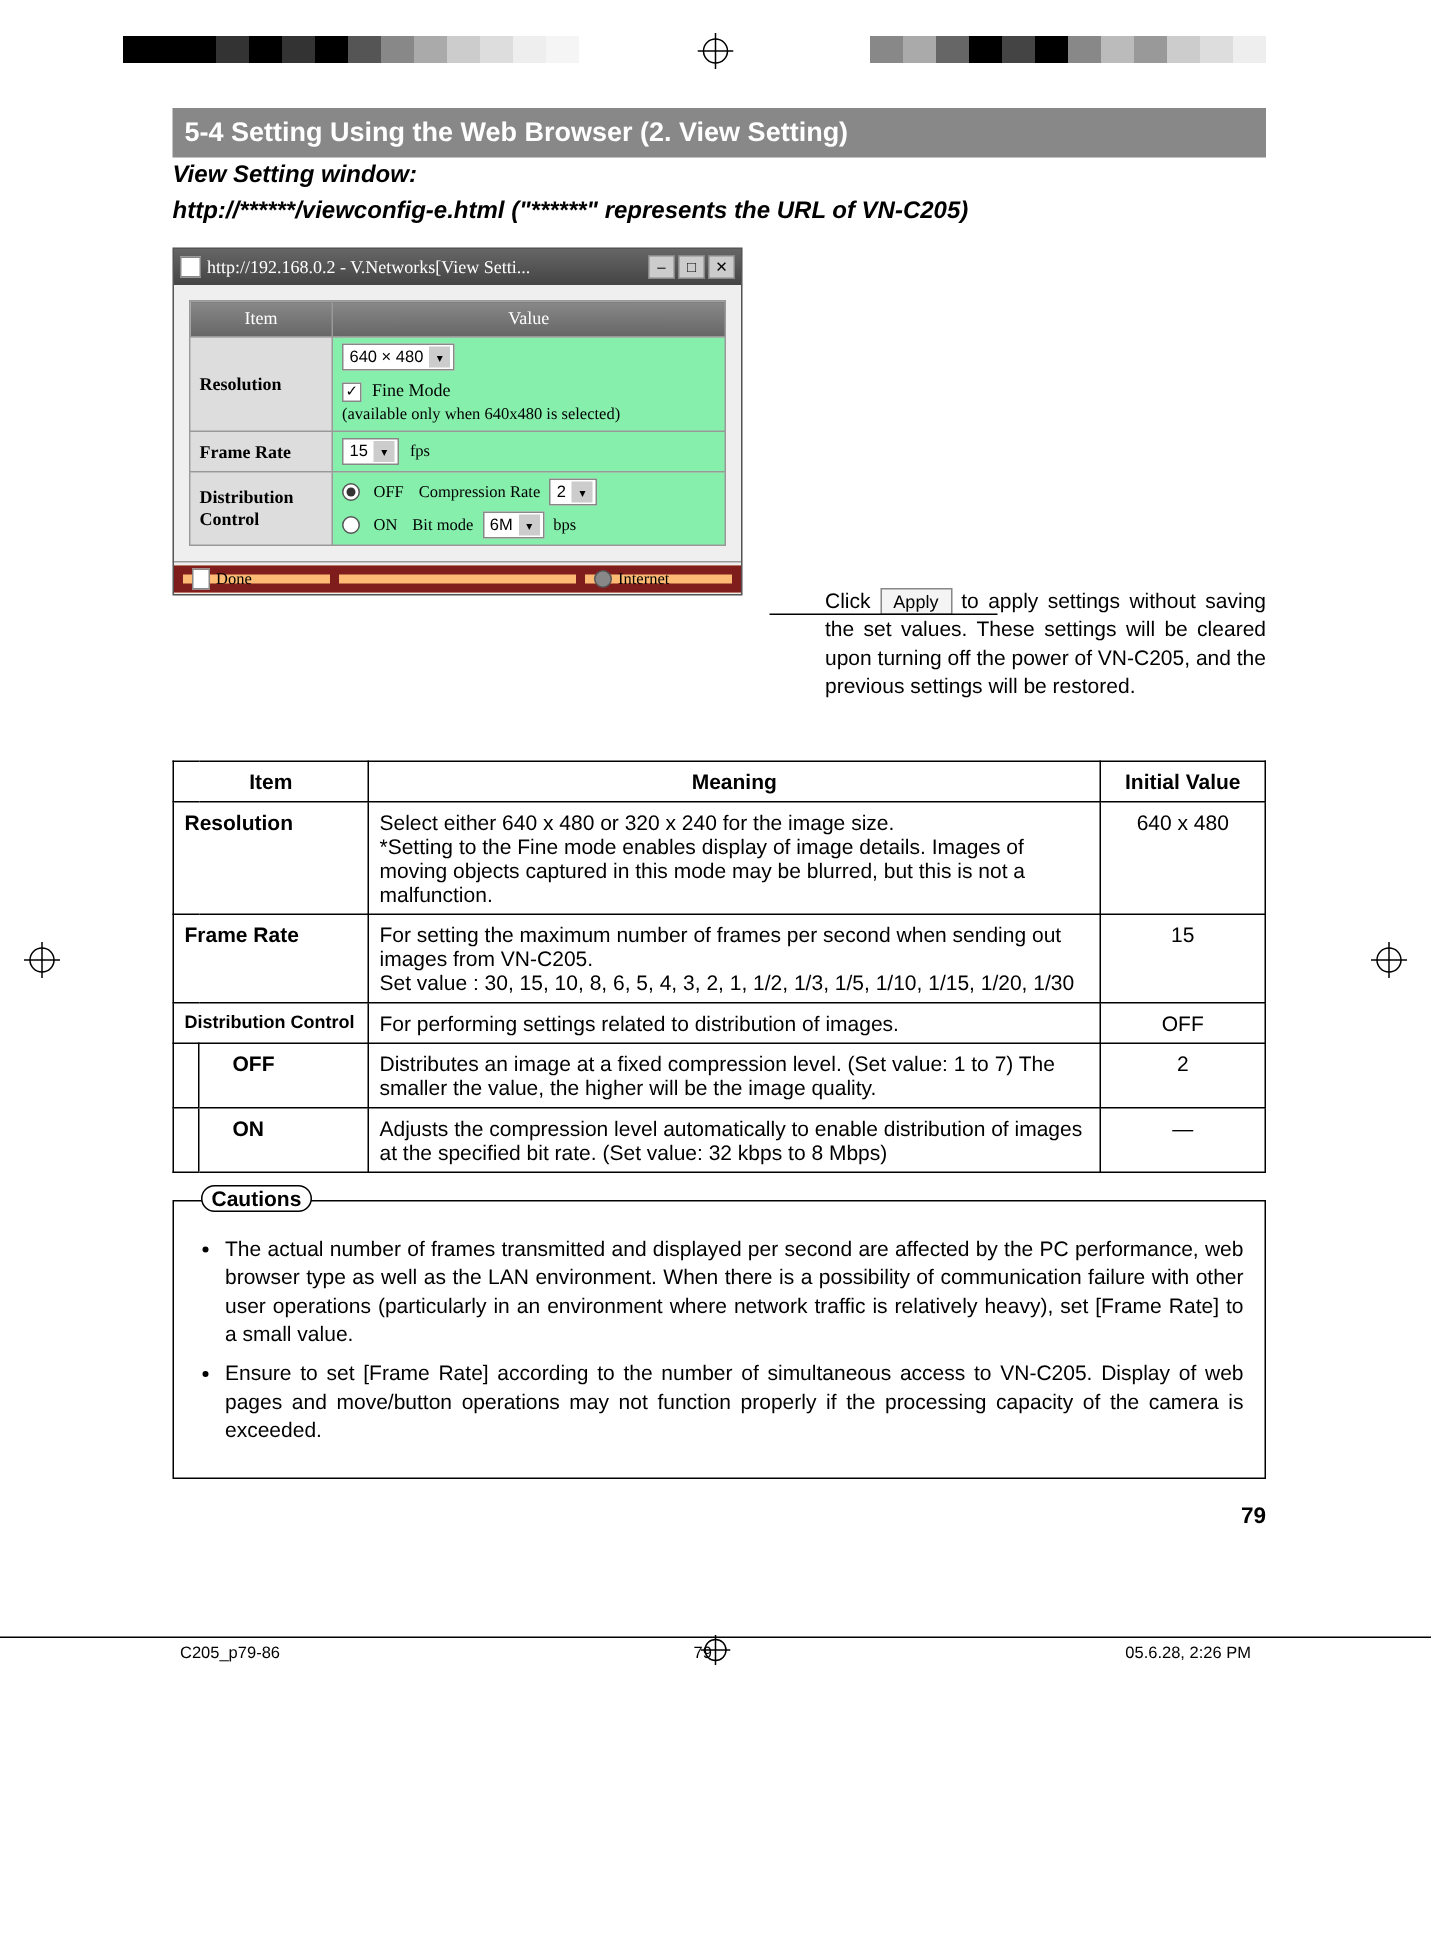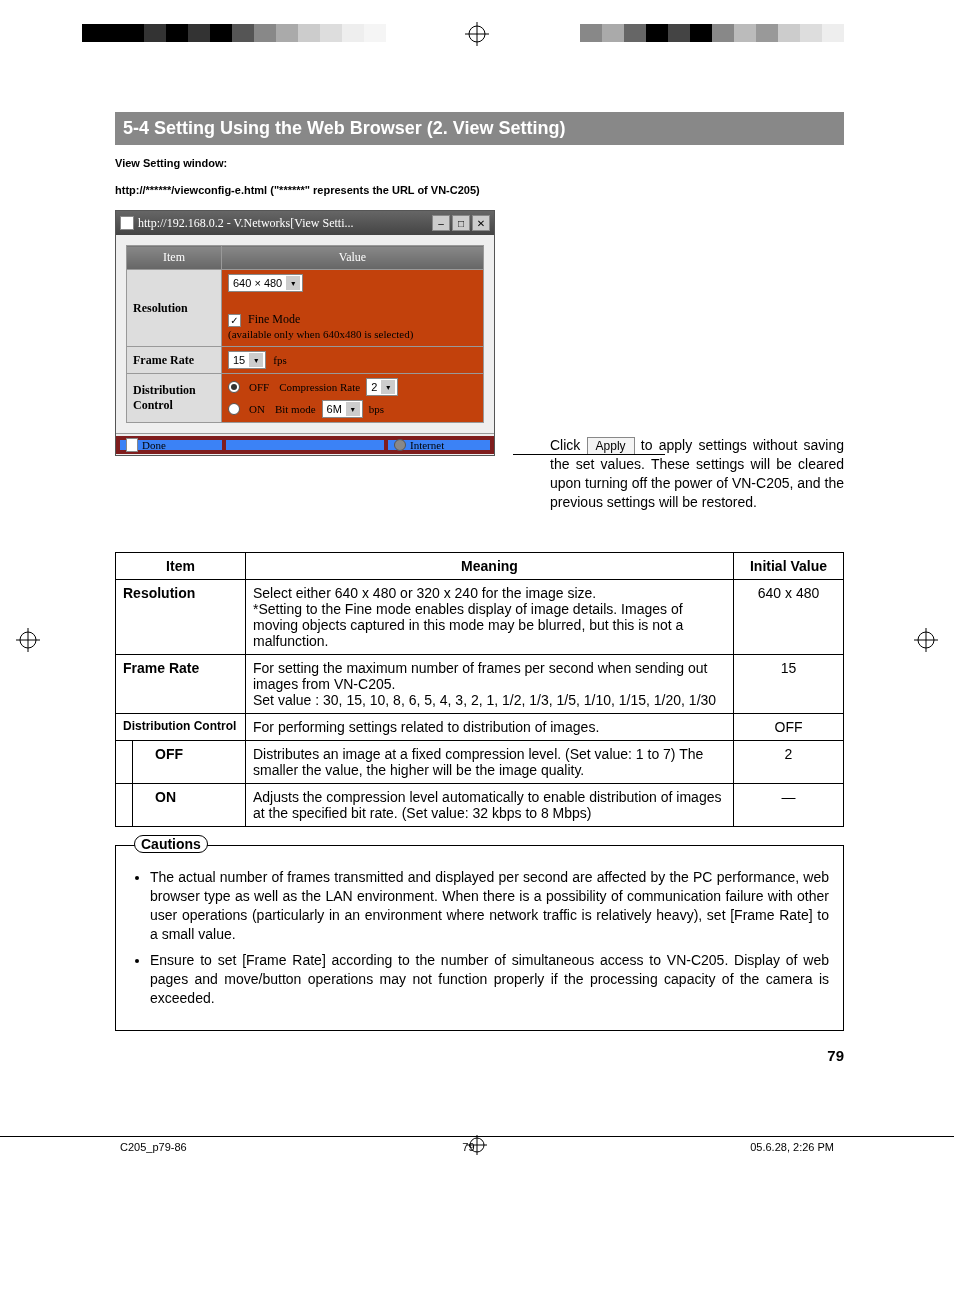--- a/index.html
+++ b/index.html
@@ -8,26 +8,26 @@
     font-family: Arial, Helvetica, sans-serif;
     color: #000;
     background: #fff;
     width: 954px;
     position: relative;
   }
   .printbar { position:absolute; top:24px; height:18px; display:flex; }
   .printbar .blk { height:18px; }
   .regmark { position:absolute; }
   .regmark svg { display:block; }
-  .page { padding: 112px 110px 60px 115px; }
+  .page { padding: 72px 110px 60px 115px; }
   .section-header {
     background:#888; color:#fff; font-weight:bold;
     padding:6px 8px; font-size:18px;
   }
-  .subhead { font-weight:bold; font-size:11px; margin-top:10px; line-height:1.5; }
+  .subhead { font-weight:bold; font-size:16px; margin-top:0; line-height:1.5;font-style:italic; }
   .figure-row { display:flex; align-items:flex-start; margin-top:12px; }
   .browser-win {
     width:380px; border:1px solid #555; background:#efefef;
     font-family: 'Times New Roman', serif; font-size:12px;
   }
   .titlebar {
     height:24px; background:linear-gradient(#666,#444); color:#fff;
     display:flex; align-items:center; padding:0 4px; font-size:12px;
   }
   .titlebar .page-icon{
@@ -38,21 +38,21 @@
   .win-btns{display:flex;gap:2px;}
   .win-btn{
     width:18px;height:16px;background:#ccc;border:1px solid #888;
     display:flex;align-items:center;justify-content:center;font-size:10px;color:#000;
     font-family: Arial, sans-serif;
   }
   .content-area{padding:10px;}
   .cfg-table{border-collapse:collapse;width:100%;}
   .cfg-table td, .cfg-table th{
     border:1px solid #999; padding:4px 6px; text-align:left; vertical-align:middle;
-    background:#c2410c;
+    background:#86efac;
   }
   .cfg-table th{
     background:linear-gradient(#888,#666); color:#fff; font-weight:normal;
     text-align:center; font-family:'Times New Roman',serif;
   }
   .cfg-table .rowhead{
     background:#ddd; font-weight:bold; font-family:'Times New Roman',serif;
     width:95px; font-size:12px;
   }
   .select{
@@ -82,21 +82,21 @@
     border:1px solid #777;background:#eee;font-size:12px;
     font-family:'Times New Roman',serif;margin:0 6px;
   }
   .ring-outline{
     border:1px solid #000;border-radius:12px;display:inline-block;padding:2px 4px;
   }
   .statusbar{
     display:flex;align-items:center;border-top:1px solid #999;height:22px;
     font-size:11px;background:#eee;
   }
-  .statusbar .cell{border:4px solid #7f1d1d;padding:2px 6px;background:#3b82f6;height:18px;display:flex;align-items:center;}
+  .statusbar .cell{border:6px solid #7f1d1d;padding:2px 6px;background:#fdba74;height:18px;display:flex;align-items:center;}
   .statusbar .done{display:flex;align-items:center;gap:4px;}
   .statusbar .doc-icon{width:12px;height:14px;border:1px solid #888;background:#fff;}
   .statusbar .globe{width:12px;height:12px;border:1px solid #555;border-radius:50%;background:#888;}
   .callouts{flex:1;margin-left:55px;font-size:14px;}
   .callout{margin:4px 0 14px 0;text-align:justify;line-height:1.35;}
   .inline-btn{
     border:1px solid #888;padding:0 8px;font-size:12px;background:#f4f4f4;
     display:inline-block;vertical-align:baseline;
   }
   .leader-line{position:absolute;height:1px;background:#000;}
@@ -209,21 +209,21 @@
             <th>Item</th>
             <th>Value</th>
           </tr>
           <tr>
             <td class="rowhead">Resolution</td>
             <td>
               <span class="select">
                 <span>640 × 480</span>
                 <span class="sel-arrow">▾</span>
               </span><br>
-              <div style="margin-top:20px;">
+              <div style="margin-top:6px;">
                 <span class="checkbox">✓</span>
                 <span>Fine Mode</span><br>
                 <span class="small-note">(available only when 640x480 is selected)</span>
               </div>
             </td>
           </tr>
           <tr>
             <td class="rowhead">Frame Rate</td>
             <td>
               <span class="select">

